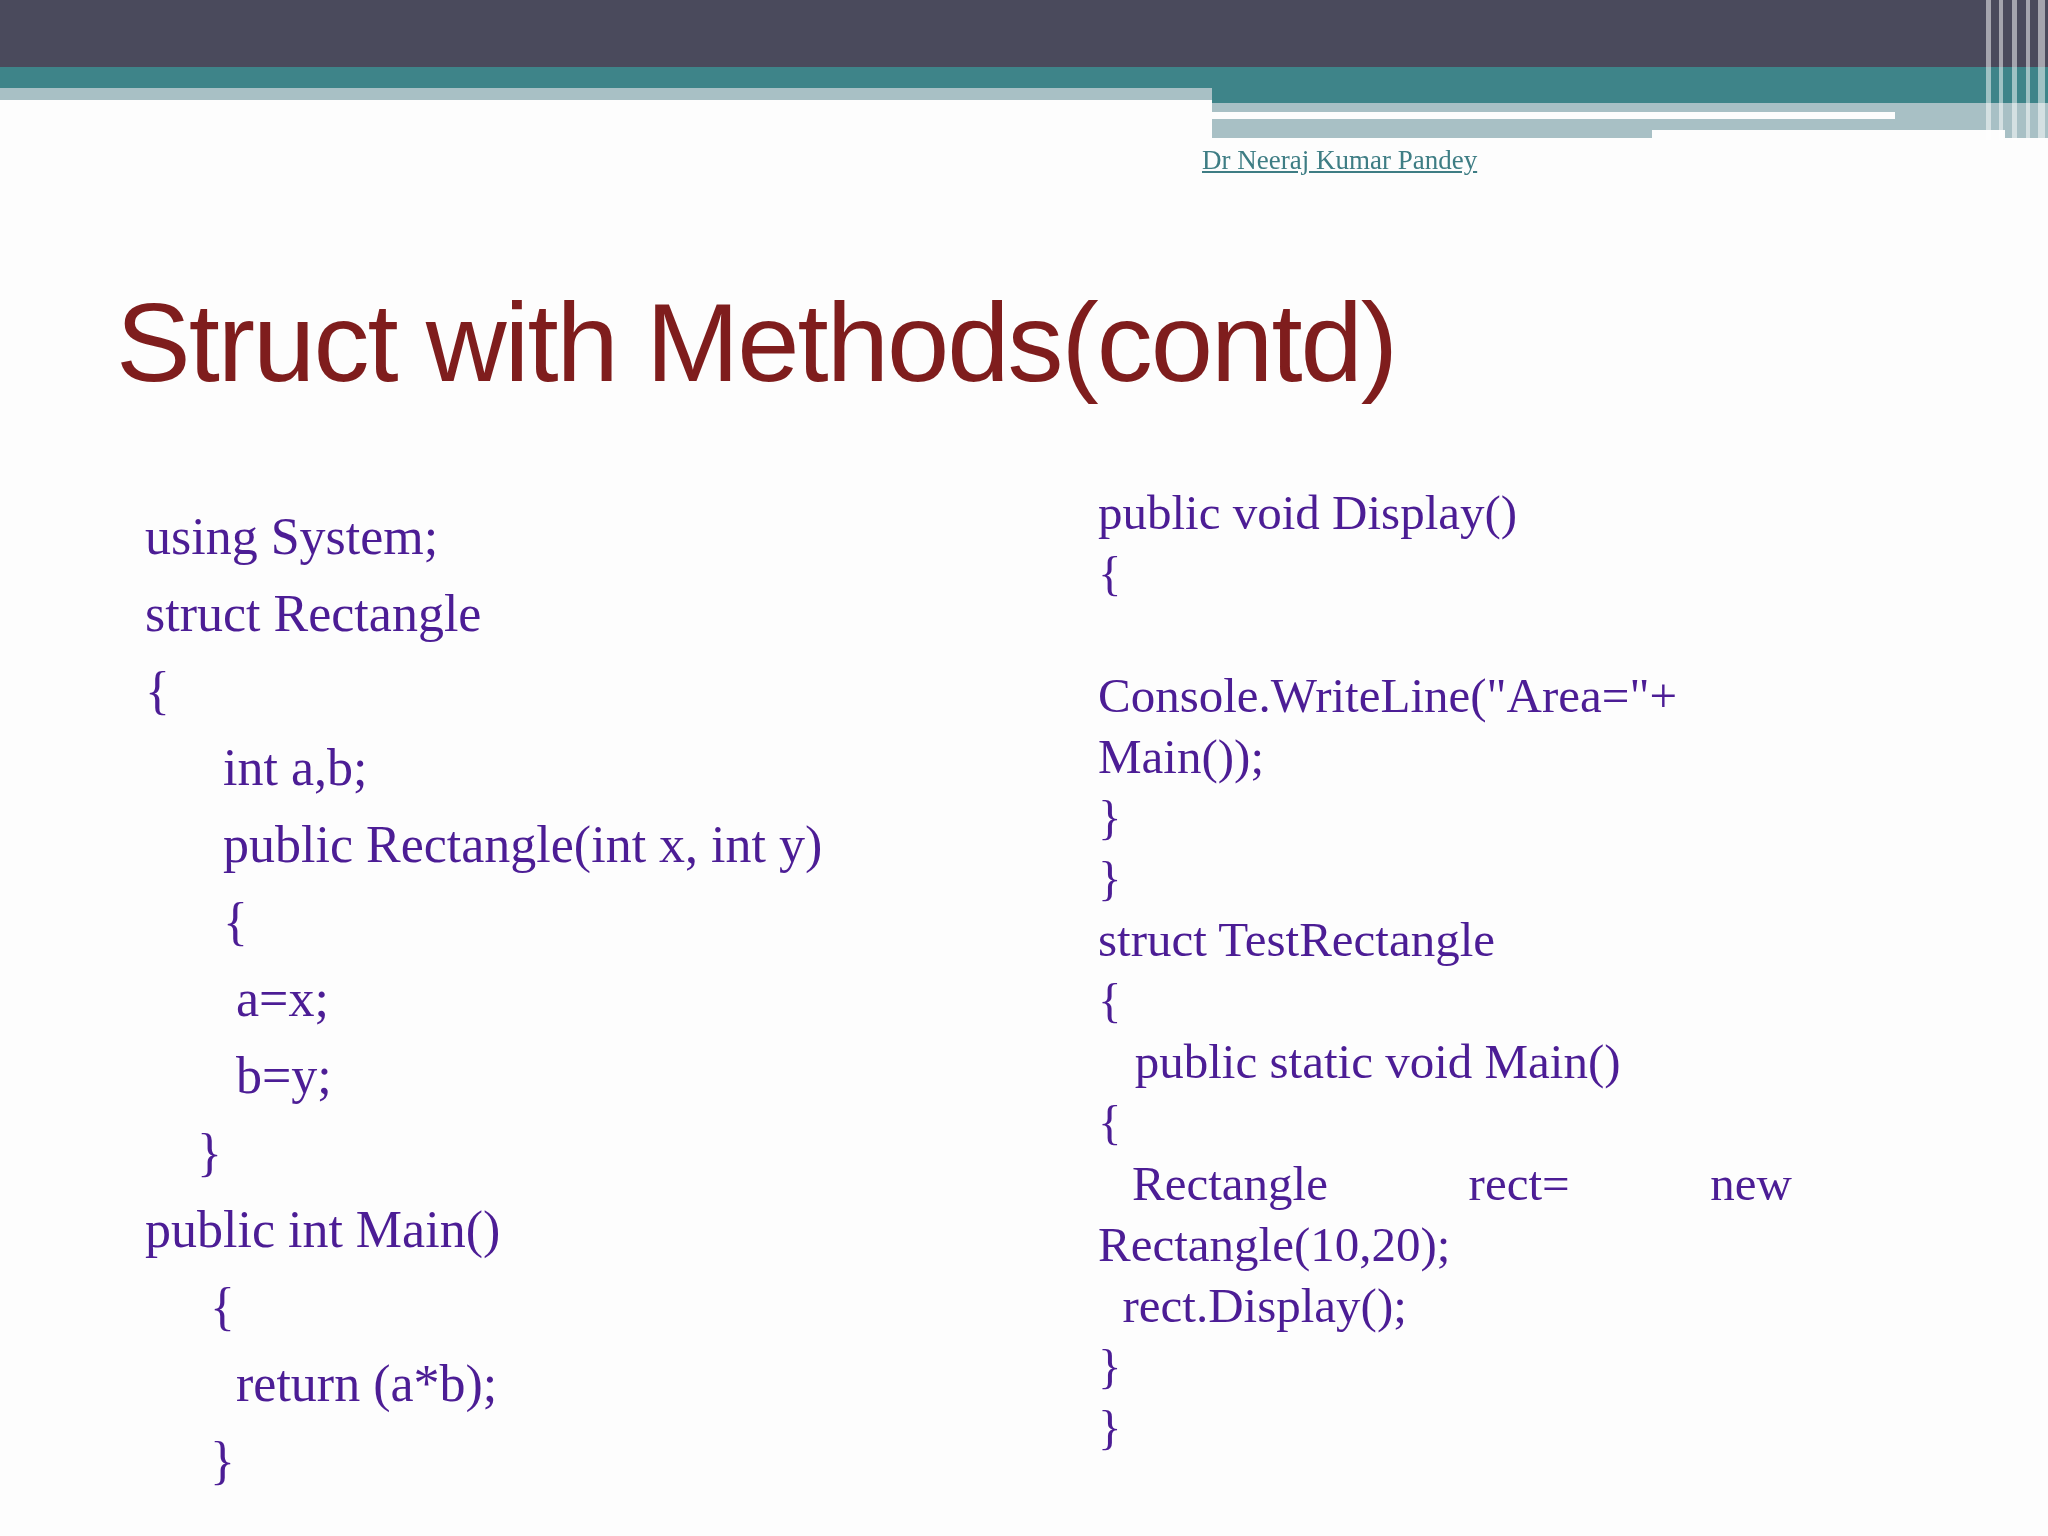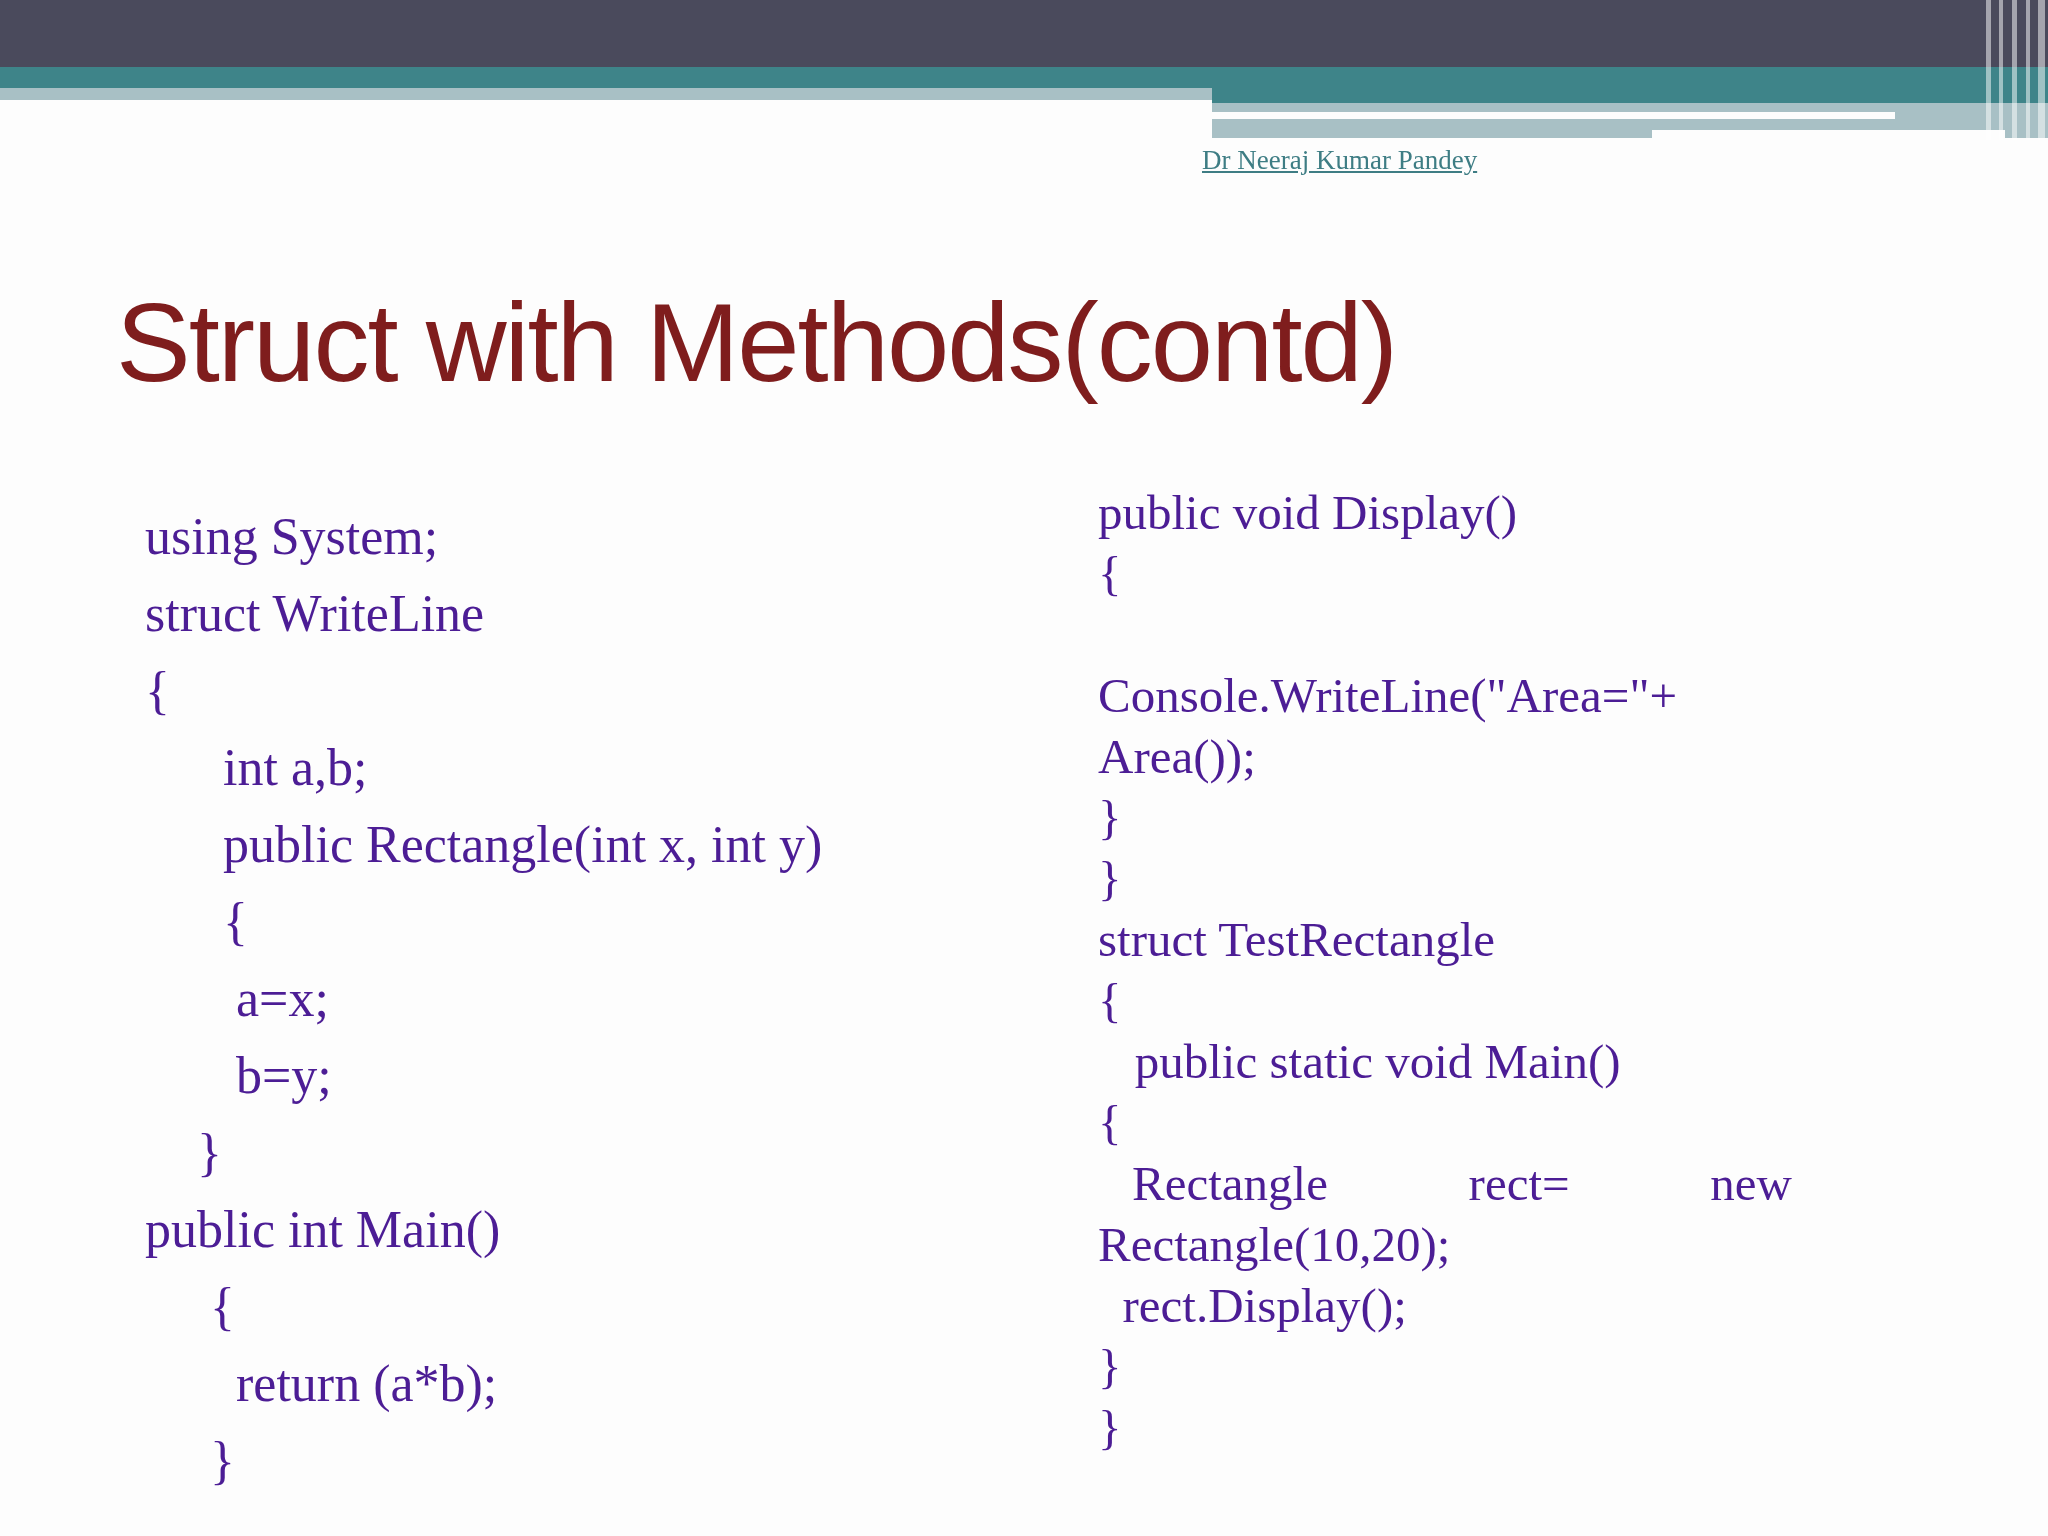--- a/index.html
+++ b/index.html
@@ -140,40 +140,40 @@
     <span class="vs4"></span>
     <span class="vs5"></span>
   </div>
 
   <div class="author">Dr Neeraj Kumar Pandey</div>
 
   <h1 class="title">Struct with Methods(contd)</h1>
 
   <div class="code code-left">
     <div class="cl">using System;</div>
-    <div class="cl">struct WriteLine</div>
+    <div class="cl">struct Rectangle</div>
     <div class="cl">{</div>
     <div class="cl">      int a,b;</div>
     <div class="cl">      public Rectangle(int x, int y)</div>
     <div class="cl">      {</div>
     <div class="cl">       a=x;</div>
     <div class="cl">       b=y;</div>
     <div class="cl">    }</div>
     <div class="cl">public int Main()</div>
     <div class="cl">     {</div>
     <div class="cl">       return (a*b);</div>
     <div class="cl">     }</div>
   </div>
 
   <div class="code code-right">
     <div class="cl">public void Display()</div>
     <div class="cl">{</div>
     <div class="cl"></div>
     <div class="cl">Console.WriteLine("Area="+</div>
-    <div class="cl">Area());</div>
+    <div class="cl">Main());</div>
     <div class="cl">}</div>
     <div class="cl">}</div>
     <div class="cl">struct TestRectangle</div>
     <div class="cl">{</div>
     <div class="cl">   public static void Main()</div>
     <div class="cl">{</div>
     <div class="cl justify">Rectangle rect= new</div>
     <div class="cl">Rectangle(10,20);</div>
     <div class="cl">  rect.Display();</div>
     <div class="cl">}</div>

